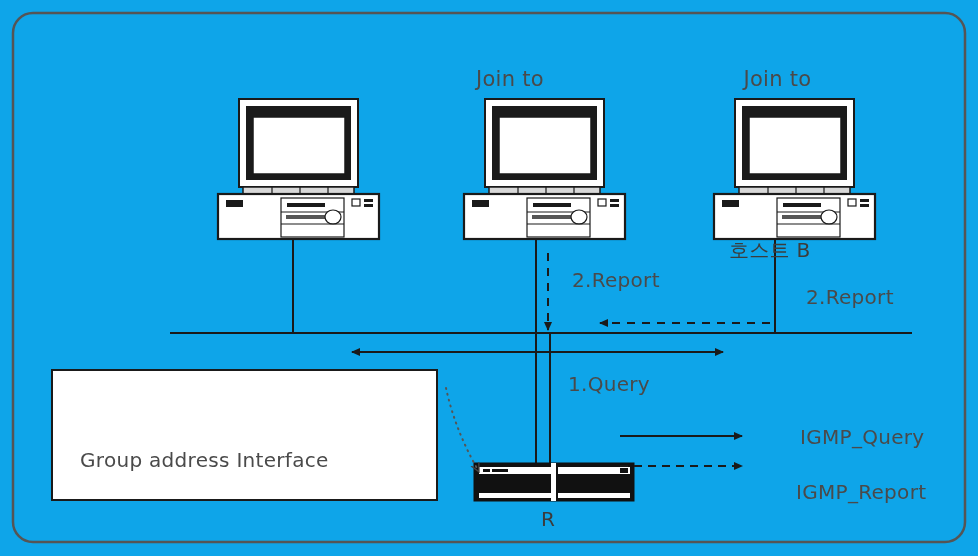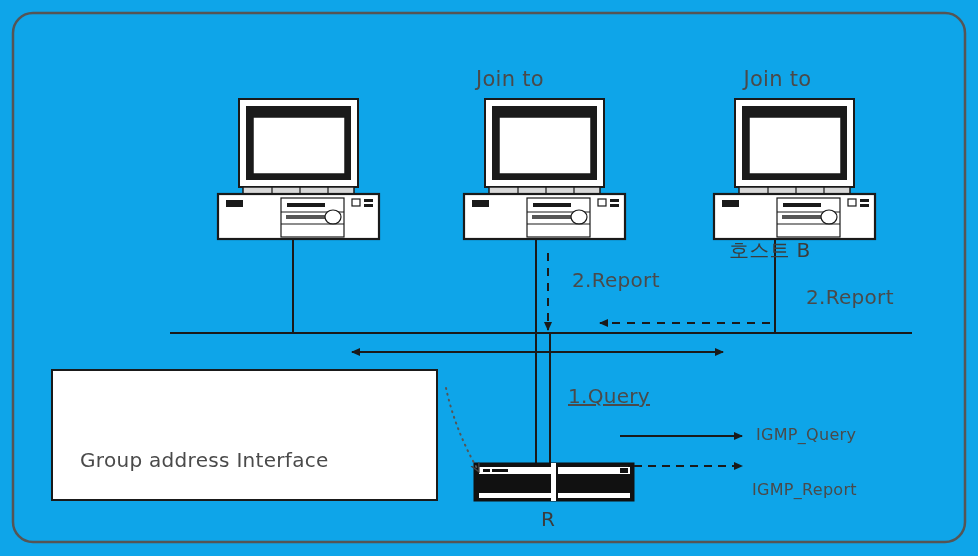--- a/index.html
+++ b/index.html
@@ -42,22 +42,23 @@
   .flow-label {
     font-size: 20px;
     color: #4a4a4a;
   }
   .table-text {
     font-size: 20px;
     color: #4a4a4a;
     line-height: 30px;
   }
   .legend-label {
-    font-size: 16px;
-    color: #4a4a4a;
+    font-size: 20px;
+    color: #4a4a4a;
+    margin-left: 44px;
   }
   .router-label {
     font-size: 20px;
     color: #3c3c3c;
   }
 </style>
 </head>
 <body>
 
 <div id="stage">
@@ -184,21 +185,21 @@
     <div>Join to</div>
   </div>
 
 
   <div class="txt host-label" style="left:729px; top:237px;">호스트 B</div>
 
   <div class="txt flow-label" style="left:572px; top:268px;">2.Report</div>
 
   <div class="txt flow-label" style="left:806px; top:285px;">2.Report</div>
 
-  <div class="txt flow-label" style="left:568px; top:384px;text-decoration:underline;">1.Query</div>
+  <div class="txt flow-label" style="left:568px; top:372px;">1.Query</div>
 
   <div class="txt router-label" style="left:541px; top:507px;">R</div>
 
   <div class="txt table-text" style="left:80px; top:385px;">
     <div>Group address Interface</div>
     <div>
       
     </div>
     
   </div>

